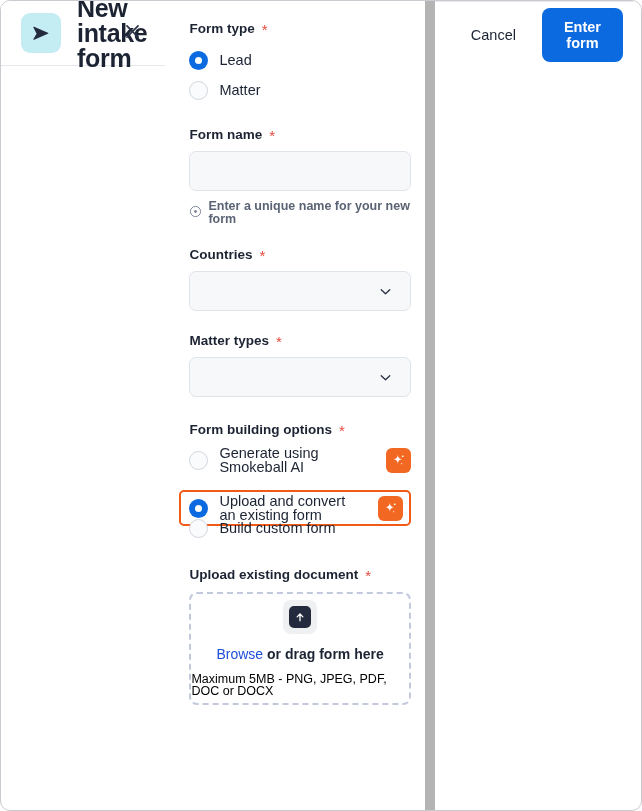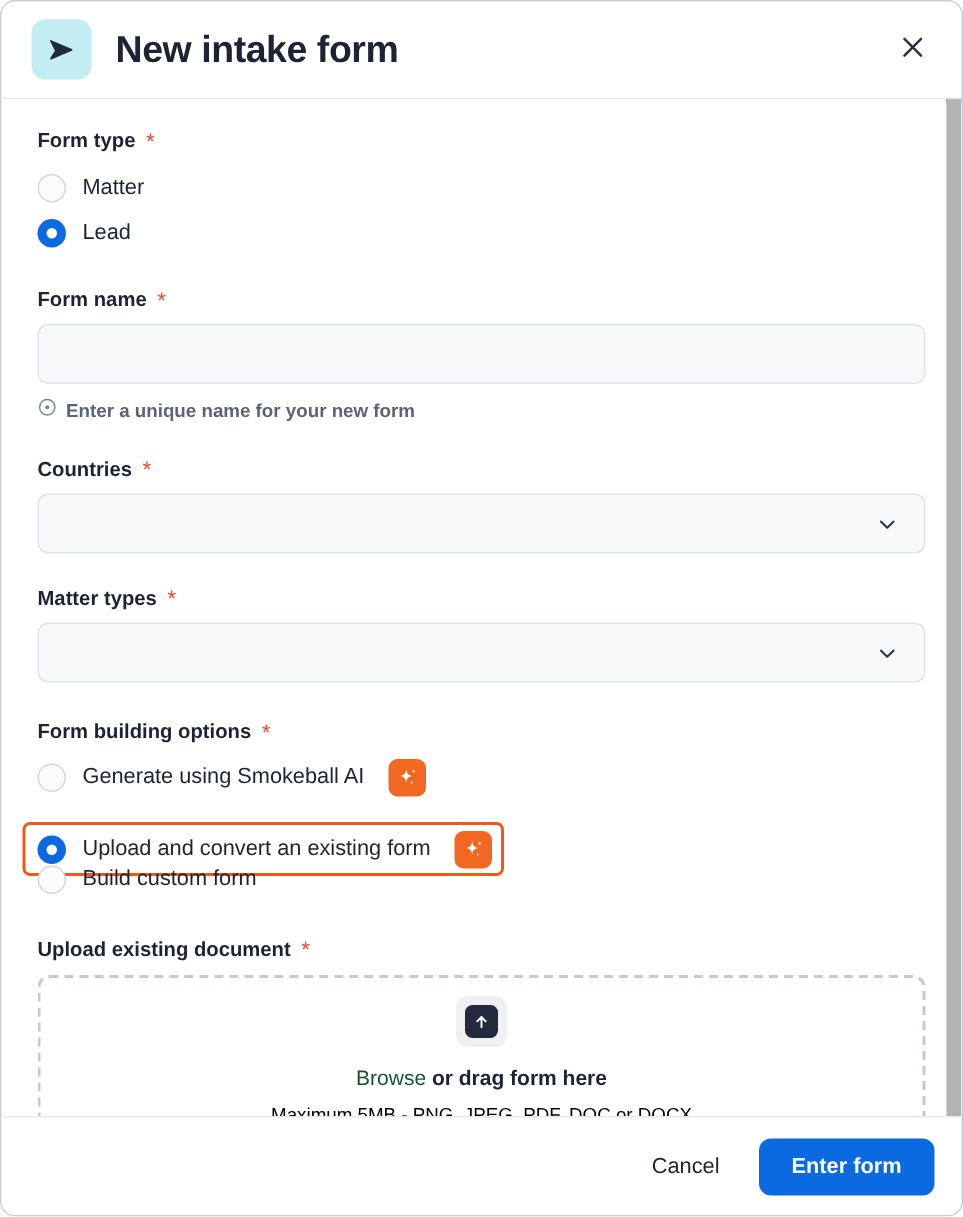--- a/index.html
+++ b/index.html
@@ -13,21 +13,21 @@
 
   #dialog {
     position: relative;
     width: 642px;
     height: 811px;
     background: #ffffff;
     border: 1px solid #c9cbd0;
     border-radius: 10px;
     overflow: hidden;
     display: flex;
-    flex-direction: column;
+    flex-direction: row;
   }
 
   
   .header {
     position: relative;
     height: 65px;
     flex: 0 0 65px;
     display: flex;
     align-items: center;
     padding: 0 18px 0 20px;
@@ -246,21 +246,21 @@
     display: flex; align-items: center; justify-content: center;
   }
   .dz-main {
     margin-top: 13px;
     font-size: 14px;
     font-weight: bold;
     color: #1c2333;
     line-height: 1;
   }
   .dz-main .browse {
-    color: #14532d;
+    color: #1d4ed8;
     font-weight: normal;
     text-decoration: none;
     cursor: pointer;
   }
   .dz-sub {
     margin-top: 12px;
     font-size: 12.5px;
     color: #000000;
     line-height: 1;
   }
@@ -324,28 +324,28 @@
   <div class="body-wrap">
     <div class="body">
 
       <div class="field">
         <div class="label">
           <span>Form type</span>
           <span class="req">*</span>
         </div>
         <div style="margin-top:9px;">
           <div class="radio-row">
-            <span class="radio"></span>
-            <span class="radio-label">Matter</span>
-          </div>
-          <div class="radio-row">
             <span class="radio checked">
                 <span class="dot"></span>
               </span>
             <span class="radio-label">Lead</span>
+          </div>
+          <div class="radio-row">
+            <span class="radio"></span>
+            <span class="radio-label">Matter</span>
           </div>
         </div>
       </div>
 
       <div class="field" style="margin-top:22px;">
         <div class="label">
           <span>Form name</span>
           <span class="req">*</span>
         </div>
         <input class="input-box" type="text" value="" style="">

